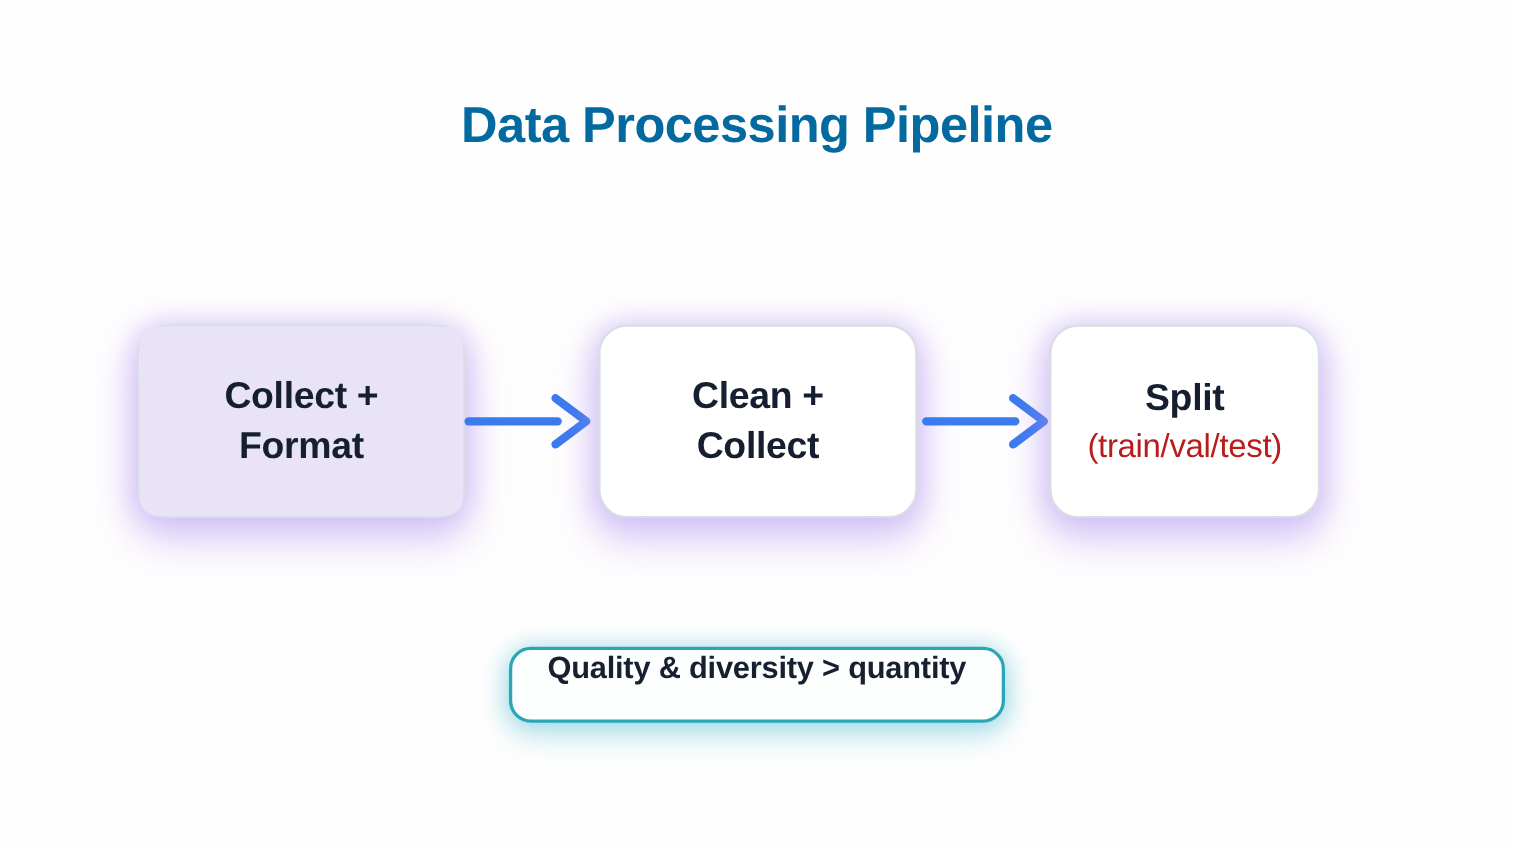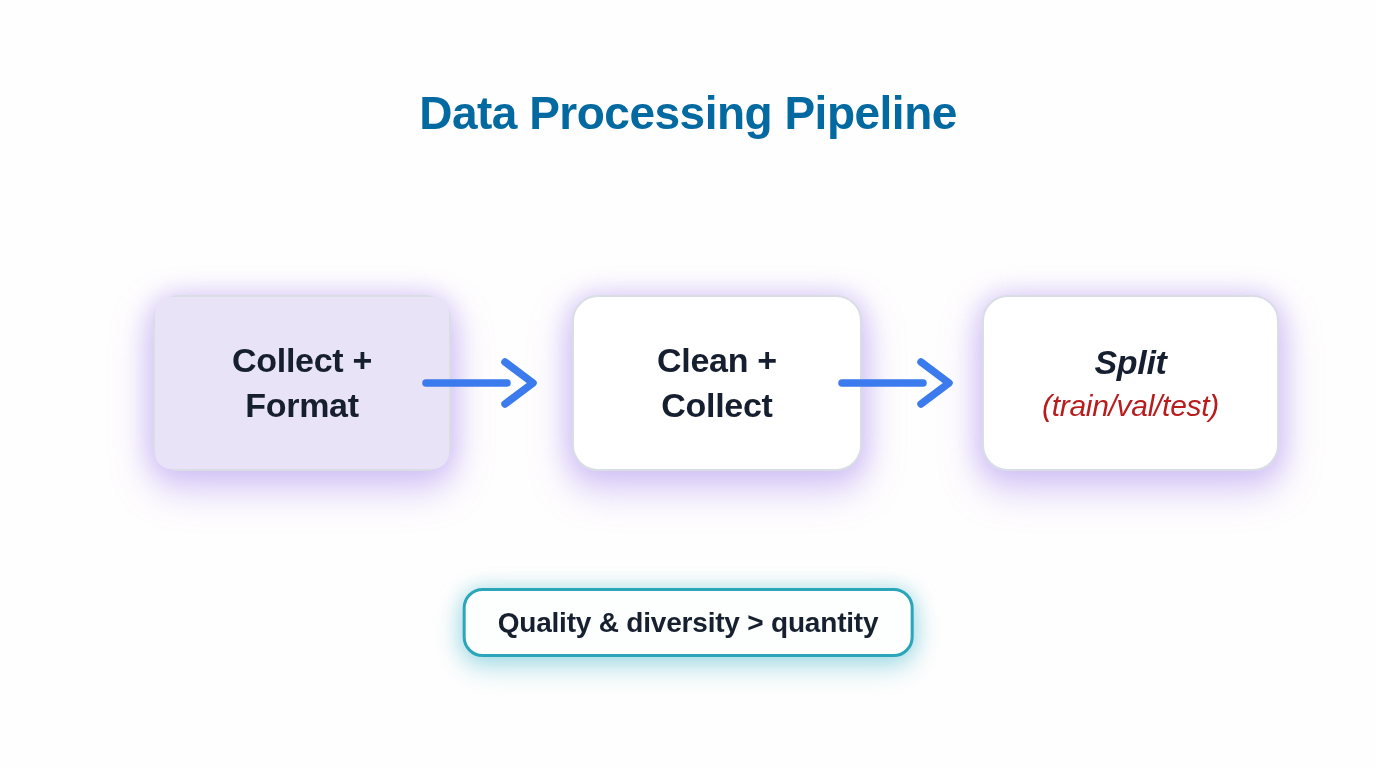--- a/index.html
+++ b/index.html
@@ -27,25 +27,24 @@
     position: absolute;
     top: 295px;
     height: 176px;
     background: #ffffff;
     border: 2px solid #d9dee5;
     border-radius: 26px;
     display: flex;
     box-shadow:
       0 0 22px 4px rgba(172, 143, 242, 0.30),
       0 16px 36px 6px rgba(165, 135, 240, 0.38);
-    margin-left: 28px;
   }
   .node-1 { left: 125px; width: 298px; }
   .node-2 { left: 544px; width: 290px; }
-  .node-3 { left: 954px; width: 297px; font-style: italic; }
+  .node-3 { left: 954px; width: 246px; }
   .node-inner {
     flex: 1;
     border-radius: 16px;
     display: flex;
     flex-direction: column;
     justify-content: center;
     align-items: center;
     text-align: center;
   }
   .node-inner.highlighted { background: #e8e3f7; }
@@ -82,21 +81,21 @@
     position: absolute;
     top: 588px;
     left: 688px;
     transform: translateX(-50%);
     height: 69px;
     padding: 0 32px;
     background: #fdfefe;
     border: 3px solid #2ba6b8;
     border-radius: 20px;
     display: flex;
-    align-items: center;
+    align-items: flex-start;
     justify-content: center;
     white-space: nowrap;
     box-shadow:
       0 0 18px 2px rgba(42, 175, 198, 0.25),
       0 10px 28px 2px rgba(42, 175, 198, 0.30);
   }
   .callout-text {
     font-size: 28px;
     font-weight: 600;
     letter-spacing: -0.2px;

